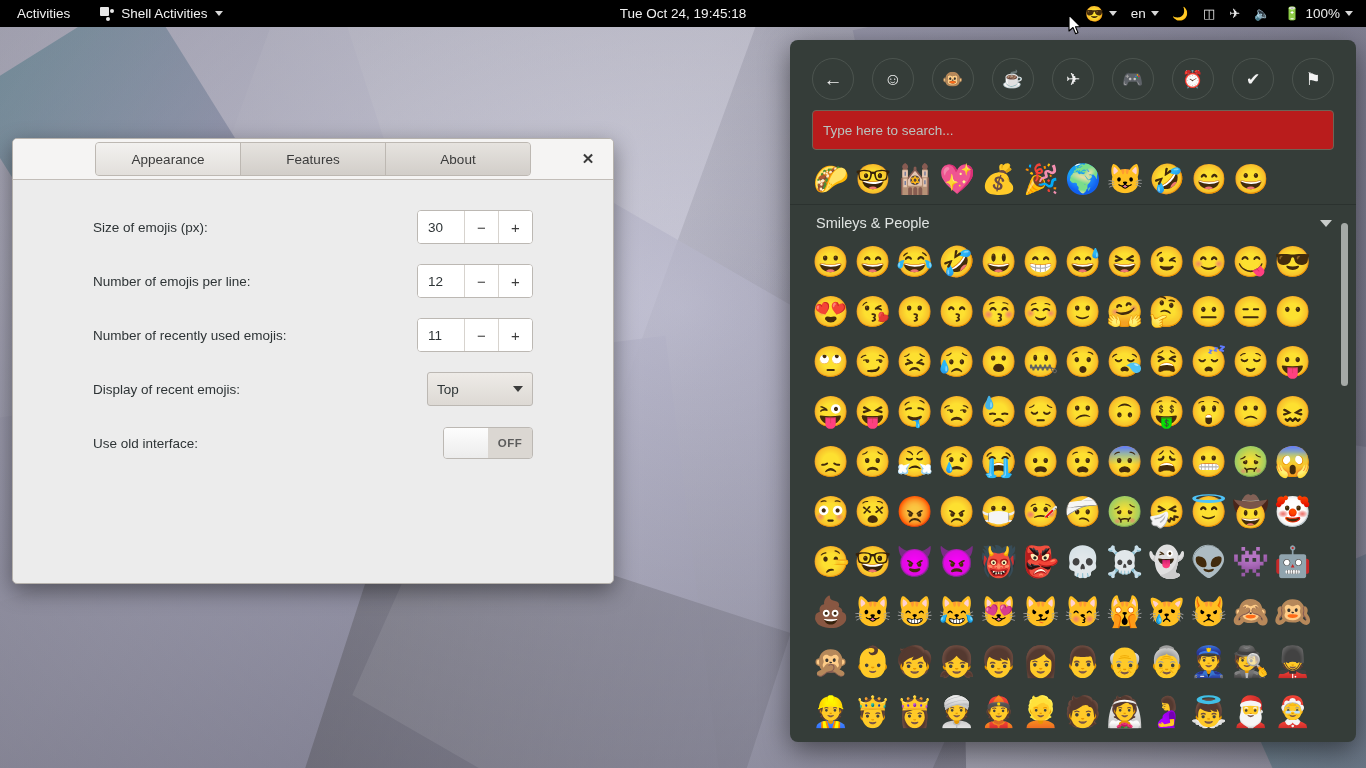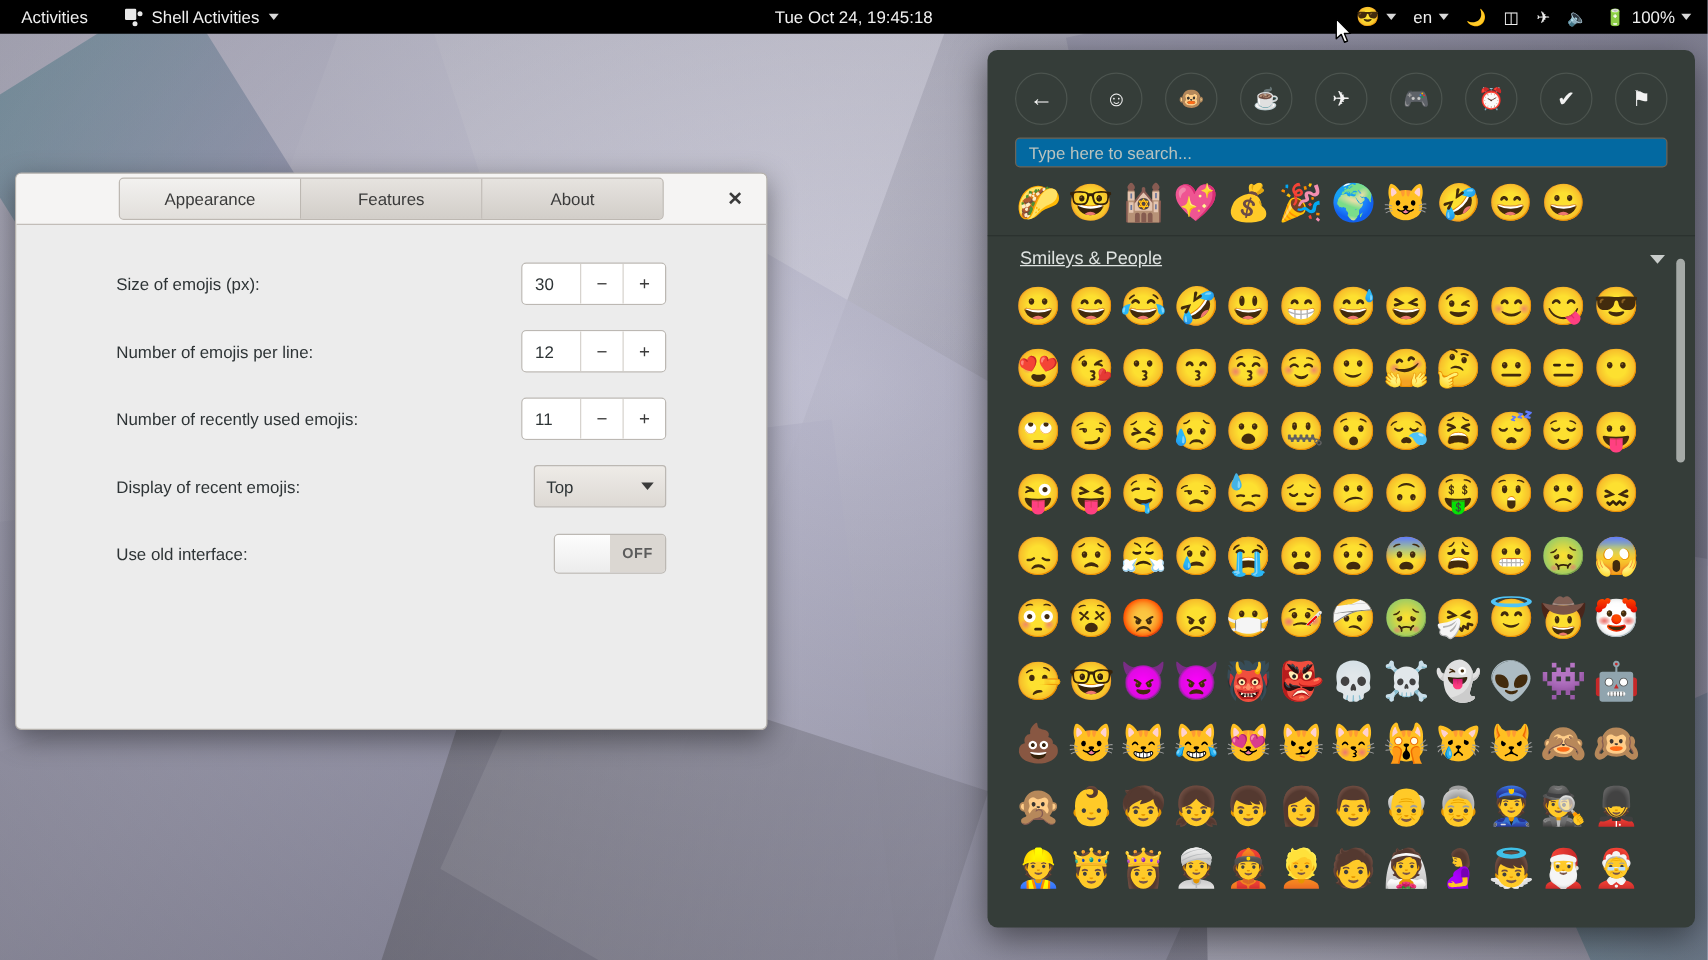--- a/index.html
+++ b/index.html
@@ -180,35 +180,35 @@
   }
   .catbtn {
     width:40px; height:40px; border-radius:50%;
     border:1px solid #4c544f;
     display:flex; align-items:center; justify-content:center;
     color:#f2f2f2; font-size:17px; line-height:1;
   }
   .catbtn .arr { font-size:19px; }
   #search-wrap { padding:10px 22px 8px 22px; }
   #search {
-    width:100%; box-sizing:border-box; height:24px;
-    background:#0369a1; border:1px solid #6d6456; border-radius:4px;
+    width:100%; box-sizing:border-box; height:40px;
+    background:#b91c1c; border:1px solid #6d6456; border-radius:4px;
     color:#cfcfcf; font-size:13.5px; padding:0 10px;
     outline:none; font-family:"Liberation Sans", sans-serif;
   }
   #search::placeholder { color:#b9c3bf; }
   #recents {
     display:flex; gap:0; padding:2px 20px 6px 20px;
     border-bottom:1px solid #2b322f;
   }
   #recents .e { width:42px; height:38px; display:flex; align-items:center; justify-content:center; font-size:29px; line-height:1; }
   #scroll-area { flex:1; position:relative; overflow:hidden; }
   #sect-head {
     display:flex; align-items:center;
-    padding:10px 24px 6px 26px; color:#dfe3e1; font-size:14.5px;text-decoration:underline;
+    padding:10px 24px 6px 26px; color:#dfe3e1; font-size:14.5px;
   }
   #sect-head .dn { margin-left:auto; width:0;height:0;
     border-left:6px solid transparent;border-right:6px solid transparent;border-top:7px solid #c9cdcb; }
   #grid { display:flex; flex-wrap:wrap; padding:0 20px; }
   #grid .e {
     width:42px; height:50px; display:flex; align-items:center; justify-content:center;
     font-size:30px; line-height:1;
   }
   #vscroll {
     position:absolute; right:8px; top:18px; width:7px; height:480px;

